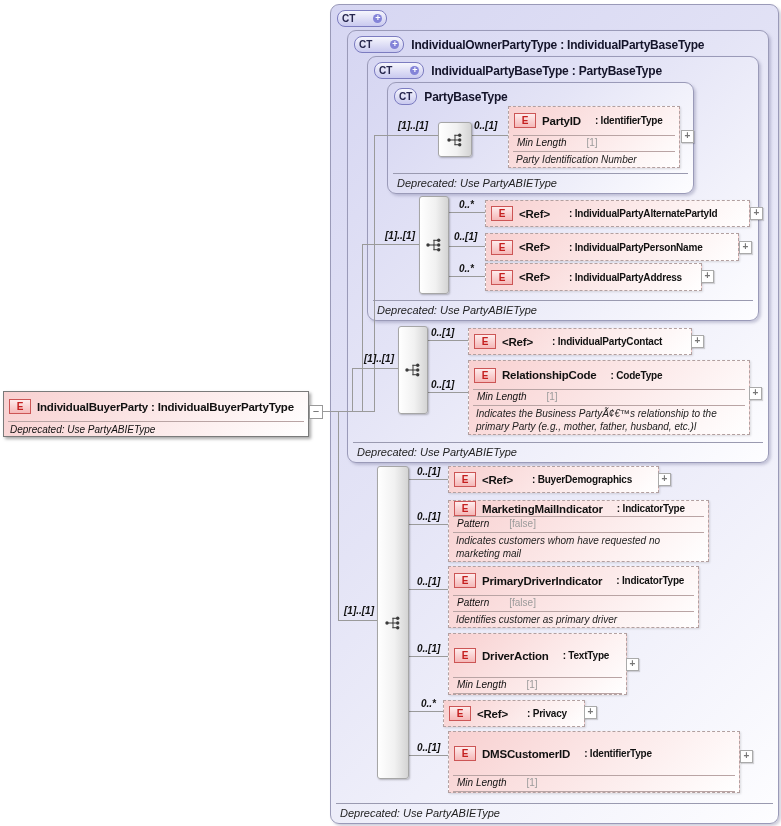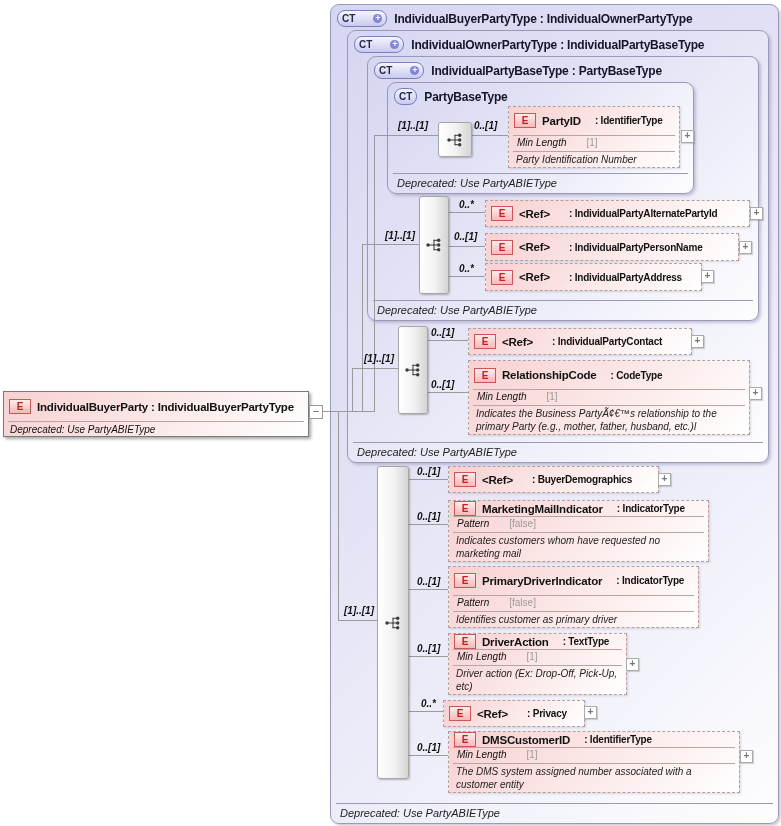--- a/index.html
+++ b/index.html
@@ -62,21 +62,20 @@
 <body>
 
 <div id="canvas">
 
   <div class="ct-box" style="left:330px;top:4px;width:447px;height:818px;">
     <div class="ct-header">
       <span class="ct-icon">
           <span>CT</span>
           <span class="plus-circle">+</span>
         </span>
-      <span class="ct-title">IndividualBuyerPartyType : IndividualOwnerPartyType</span>
     </div>
     <div class="deprecated">Deprecated: Use PartyABIEType</div>
   </div>
 
   <div class="ct-box" style="left:347px;top:30px;width:420px;height:431px;">
     <div class="ct-header">
       <span class="ct-icon">
           <span>CT</span>
           <span class="plus-circle">+</span>
         </span>
@@ -313,21 +312,20 @@
   <div class="el-box" style="left:448px;top:633px;width:177px;height:60px;">
     <div class="el-header">
       <span class="e-icon">E</span>
       <span class="el-name">DriverAction</span>
       <span class="el-type">: TextType</span>
     </div>
     <div class="el-facet">
         <span class="facet-label">Min Length</span>
         <span class="facet-value">[1]</span>
       </div>
-    <div class="el-ann">Driver action (Ex: Drop-Off, Pick-Up, etc)</div>
   </div>
   <div class="plus-box" style="left:626px;top:658px;">+</div>
 
   <div class="el-box ref" style="left:443px;top:700px;width:140px;height:25px;">
     <div class="el-header">
       <span class="e-icon">E</span>
       <span class="el-name">&lt;Ref&gt;</span>
       <span class="el-type">: Privacy</span>
     </div>
   </div>
@@ -336,17 +334,16 @@
   <div class="el-box" style="left:448px;top:731px;width:290px;height:60px;">
     <div class="el-header">
       <span class="e-icon">E</span>
       <span class="el-name">DMSCustomerID</span>
       <span class="el-type">: IdentifierType</span>
     </div>
     <div class="el-facet">
         <span class="facet-label">Min Length</span>
         <span class="facet-value">[1]</span>
       </div>
-    <div class="el-ann">The DMS system assigned number associated with a customer entity</div>
   </div>
   <div class="plus-box" style="left:740px;top:750px;">+</div>
 
 </div>
 
 </body></html>

